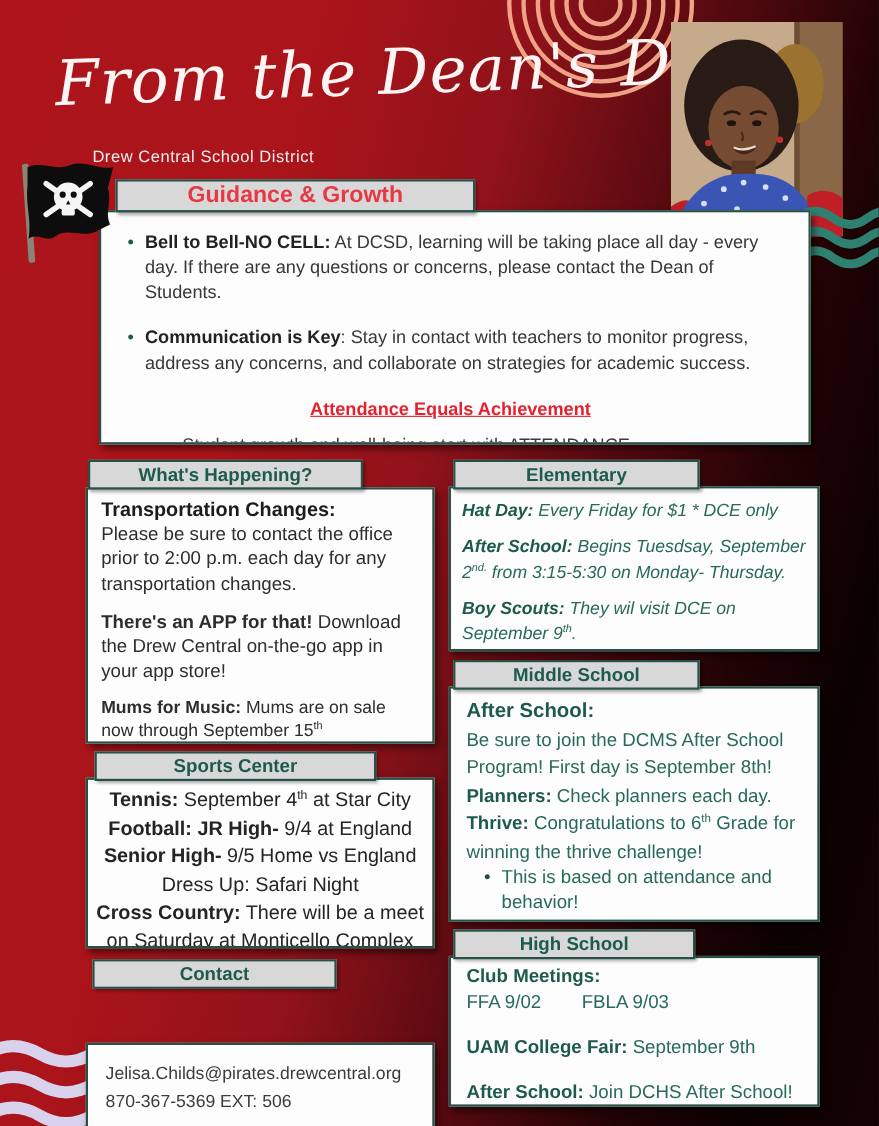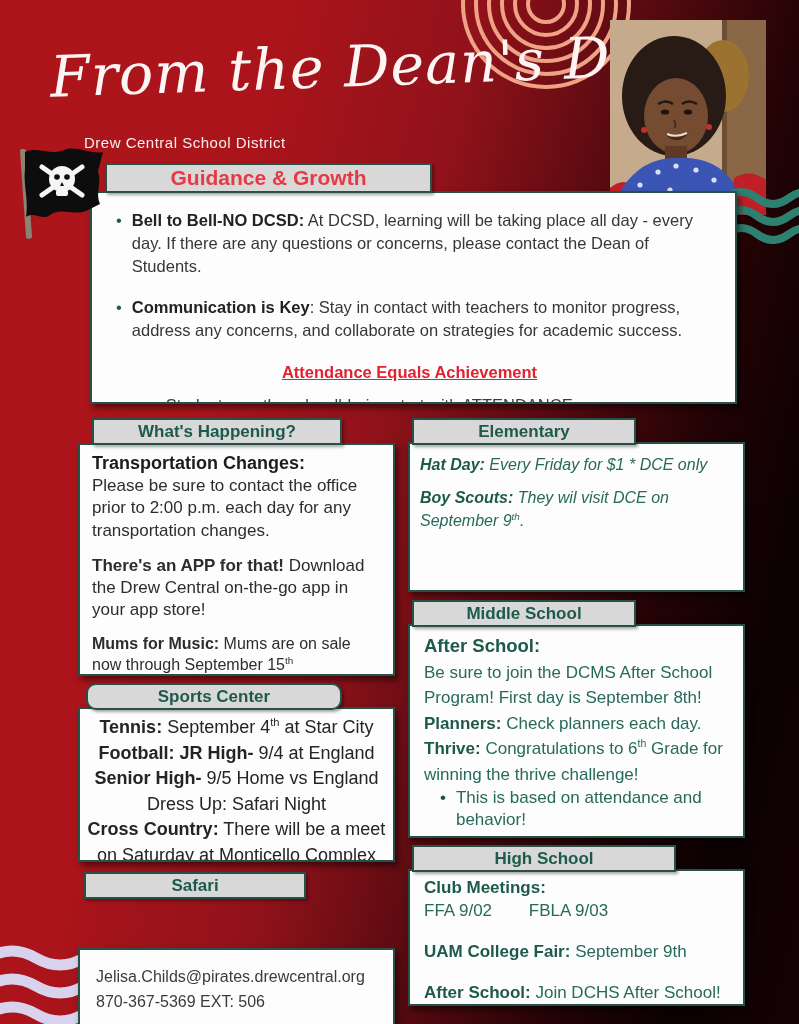--- a/index.html
+++ b/index.html
@@ -52,28 +52,28 @@
                     font-size:16.5px; color:#373737; line-height:1.38; }
   .g-item { display:flex; margin-bottom:19px; }
   .g-item .dot { color:#1d5a4b; margin:0 10px 0 8px; }
   .g-item b { color:#222; }
   .g-highlight { text-align:center; color:#e3212f; font-weight:bold;
                  text-decoration:underline; margin:0 0 10px; font-size:16.5px; }
   .g-sub { display:flex; margin:0 0 10px 40px; color:#3a3a3a; }
   .g-sub .dot { color:#222; margin-right:12px; }
 
   
-  #wh-tab   { left:92px; top:418px; width:250px; height:27px;justify-content:center; }
+  #wh-tab   { left:80px; top:418px; width:250px; height:27px;justify-content:center; }
   #wh-panel { left:78px; top:443px; width:317px; height:233px; padding:7px 10px 4px 12px;
               font-size:17px; color:#2d2d2d; line-height:1.3; }
   .wh-head  { font-size:18px; font-weight:bold; color:#1c1c1c; }
   .wh-block { margin-bottom:13px; }
   .wh-mums  { font-size:16px; margin-bottom:6px; }
 
-  #sports-tab   { left:86px; top:683px; width:256px; height:27px;border-radius:10px; }
+  #sports-tab   { left:86px; top:683px; width:256px; height:27px; }
   #sports-panel { left:78px; top:707px; width:317px; height:155px; padding:6px 2px;
                   text-align:center; font-size:18px; color:#242424; line-height:1.42; }
 
   #contact-tab   { left:84px; top:872px; width:222px; height:27px; }
   #contact-panel { left:78px; top:948px; width:317px; height:89px; padding:15px 8px 8px 16px;
                    font-size:16px; color:#3b3b3b; line-height:1.55; }
 
   
   .teal-panel { color:#27695a; }
   .teal-panel b { color:#1d5a4b; }
@@ -83,21 +83,21 @@
                 font-size:16px; line-height:1.4;font-style:italic; }
   .elem-block { margin-bottom:11px; }
 
   #ms-tab   { left:412px; top:600px; width:224px; height:27px; }
   #ms-panel { left:408px; top:624px; width:337px; height:214px; padding:6px 8px 2px 14px;
               font-size:17px; line-height:1.5; }
   .ms-head  { font-size:18.5px; font-weight:bold; color:#1d5a4b; }
   .ms-bullet{ display:flex; margin-left:16px; line-height:1.3; }
   .ms-bullet .dot { margin-right:10px; color:#1f4f44; }
 
-  #hs-tab   { left:412px; top:845px; width:264px; height:27px; }
+  #hs-tab   { left:412px; top:845px; width:220px; height:27px; }
   #hs-panel { left:408px; top:869px; width:337px; height:137px; padding:6px 8px 2px 14px;
               font-size:17px; line-height:1.35; }
   .hs-head  { font-weight:bold; color:#1d5a4b; }
   .hs-clubs { margin-bottom:13px; }
   .hs-club2 { margin-left:32px; }
   .hs-block { margin-bottom:13px;margin-top:18px; }
 </style>
 </head>
 <body>
 
@@ -182,21 +182,21 @@
       <path d="M-12,70 Q12,56 36,70 T84,70 T132,70 T180,70 T228,70 T276,70"></path>
     </g>
   </svg>
 
   <div class="tab red" id="guidance-tab">
     <span>Guidance &amp; Growth</span>
   </div>
   <div class="panel" id="guidance-panel">
     <div class="g-item">
       <span class="dot">•</span>
-      <span><b>Bell to Bell-NO DCSD:</b><span> At DCSD, learning will be taking place all day - every day. If there are any questions or concerns, please contact the Dean of Students.</span></span>
+      <span><b>Bell to Bell-NO CELL:</b><span> At DCSD, learning will be taking place all day - every day. If there are any questions or concerns, please contact the Dean of Students.</span></span>
     </div>
     <div class="g-item">
       <span class="dot">•</span>
       <span><b>Communication is Key</b><span>: Stay in contact with teachers to monitor progress, address any concerns, and collaborate on strategies for academic success.</span></span>
     </div>
     <div class="g-highlight">Attendance Equals Achievement</div>
     <div class="g-sub">
       <span class="dot">•</span>
       <span>Student growth and well-being start with ATTENDANCE.</span>
     </div>
@@ -225,33 +225,36 @@
   </div>
   <div class="panel" id="sports-panel">
     <div><b>Tennis:</b><span> September 4</span><sup>th</sup><span> at Star City</span></div>
     <div><b>Football: JR High-</b><span> 9/4 at England</span></div>
     <div><b>Senior High-</b><span> 9/5 Home vs England</span></div>
     <div>Dress Up: Safari Night</div>
     <div><b>Cross Country:</b><span> There will be a meet on Saturday at Monticello Complex</span></div>
   </div>
 
   <div class="tab" id="contact-tab">
-    <span>Safari</span>
+    <span>Contact</span>
   </div>
   <div class="panel" id="contact-panel">
     <div>Jelisa.Childs@pirates.drewcentral.org</div>
     <div>870-367-5369 EXT: 506</div>
   </div>
 
   <div class="tab" id="elem-tab">
     <span>Elementary</span>
   </div>
   <div class="panel teal-panel" id="elem-panel">
     <div class="elem-block">
       <b>Hat Day:</b><span> Every Friday for $1 * DCE only</span>
+    </div>
+    <div class="elem-block">
+      <b>After School:</b><span> Begins Tuesdsay, September 2</span><sup>nd.</sup><span> from 3:15-5:30 on Monday- Thursday.</span>
     </div>
     <div class="elem-block">
       <b>Boy Scouts:</b><span> They wil visit DCE on September 9</span><sup>th</sup><span>.</span>
     </div>
   </div>
 
   <div class="tab" id="ms-tab">
     <span>Middle School</span>
   </div>
   <div class="panel teal-panel" id="ms-panel">

